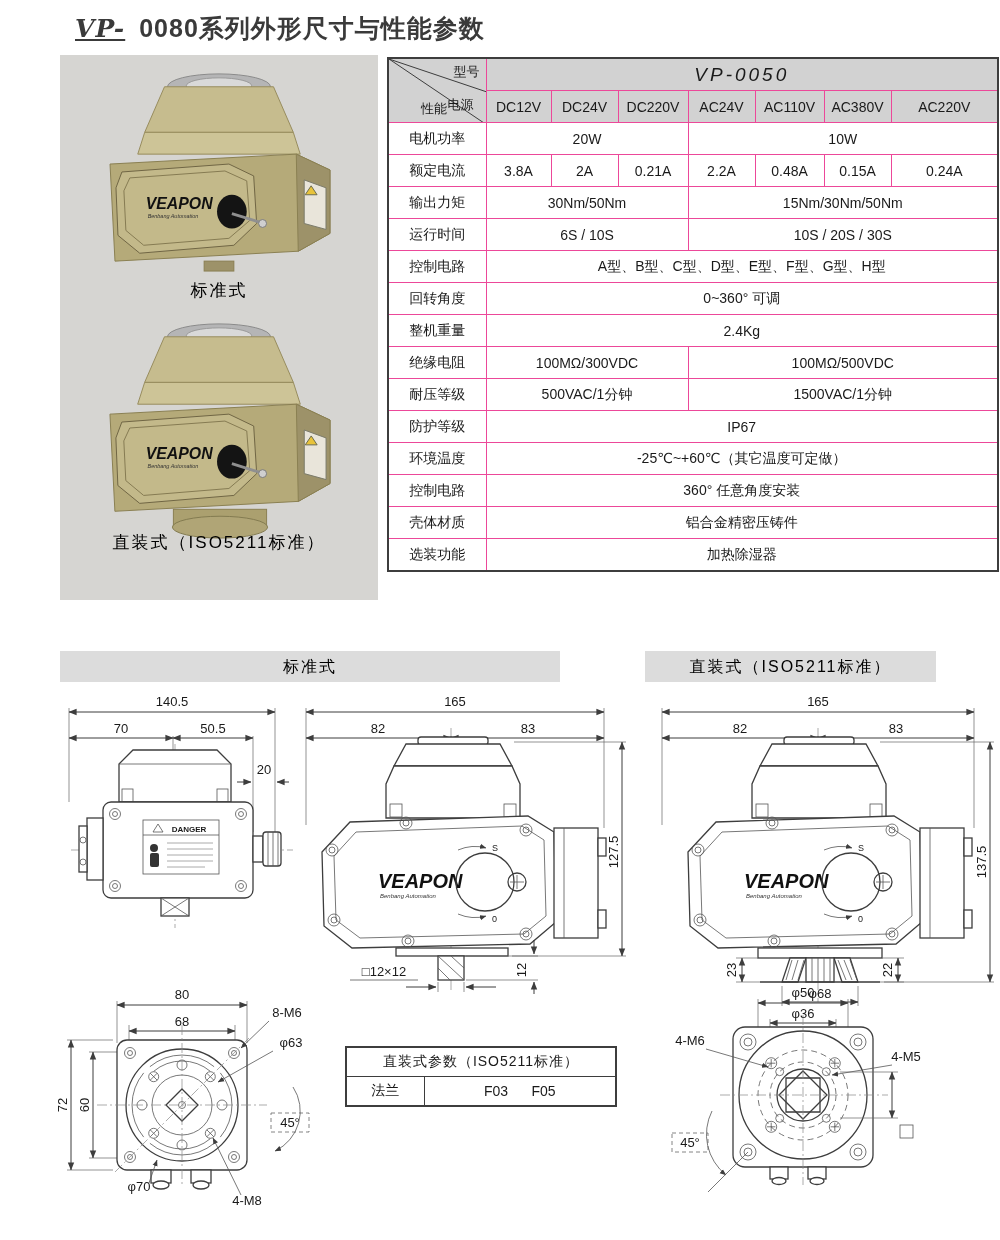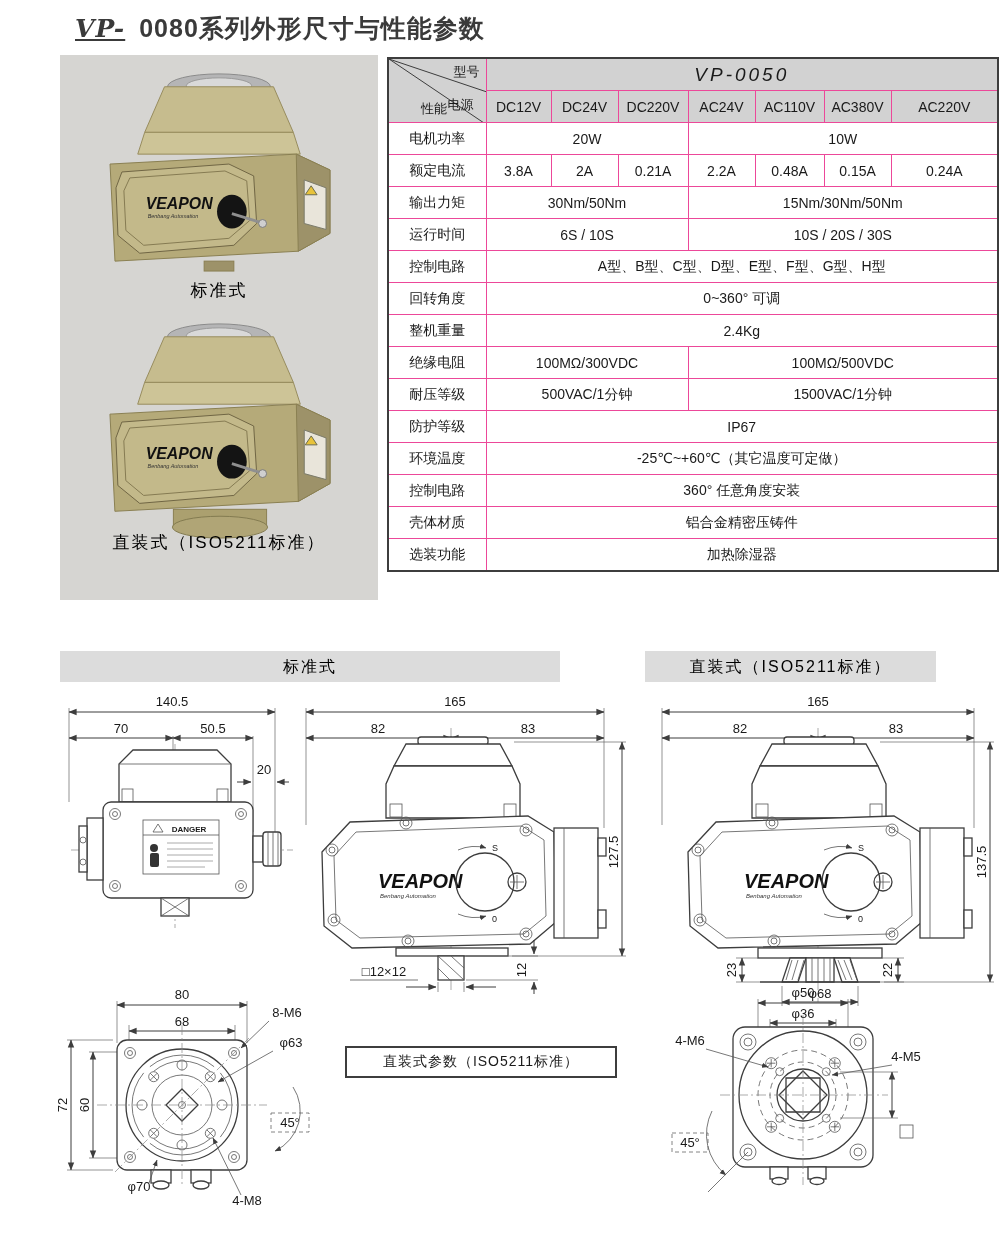--- a/index.html
+++ b/index.html
@@ -507,20 +507,24 @@
 
   <table class="params-table">
     <colgroup>
         <col style="width:78px">
         <col style="width:192px">
       </colgroup>
     <tbody>
         <tr>
           <td class="pt-title" colspan="2">直装式参数（ISO5211标准）</td>
         </tr>
+    <tr>
+      <td>法兰</td>
+      <td>F03      F05</td>
+    </tr>
   </tbody>
     </table>
 
   <svg class="drw" style="left:650px;top:983px" width="300" height="222" viewBox="0 0 300 222">
     <line class="ext" x1="108" y1="16" x2="108" y2="66"></line>
       <line class="ext" x1="198" y1="16" x2="198" y2="66"></line>
     <line class="dim" x1="108" y1="20" x2="198" y2="20" marker-start="url(#arr)" marker-end="url(#arr)"></line>
     <text x="153" y="14" text-anchor="middle">φ50</text>
     <line class="ext" x1="120" y1="36" x2="120" y2="80"></line>
       <line class="ext" x1="186" y1="36" x2="186" y2="80"></line>

